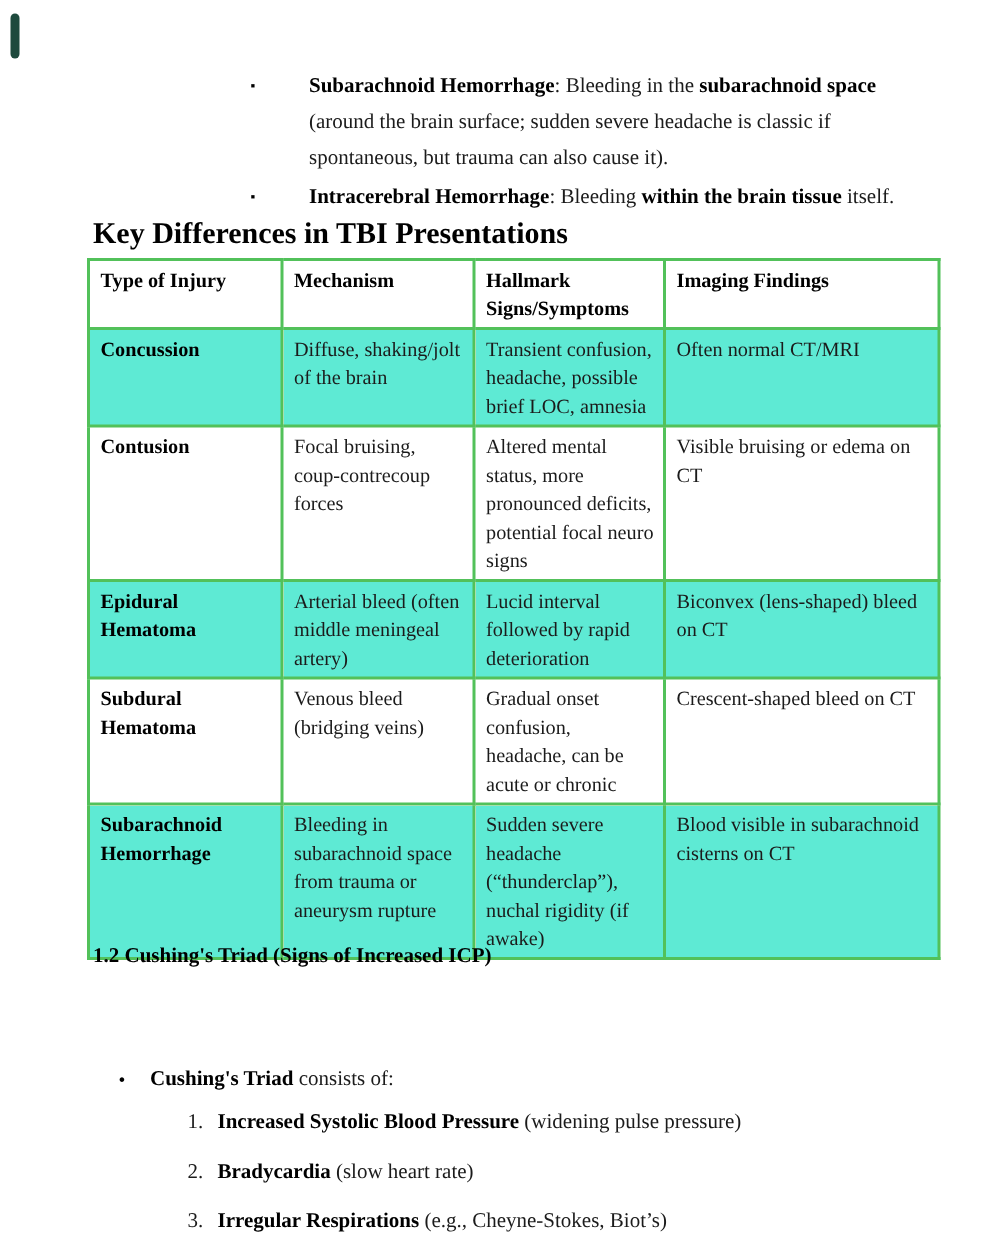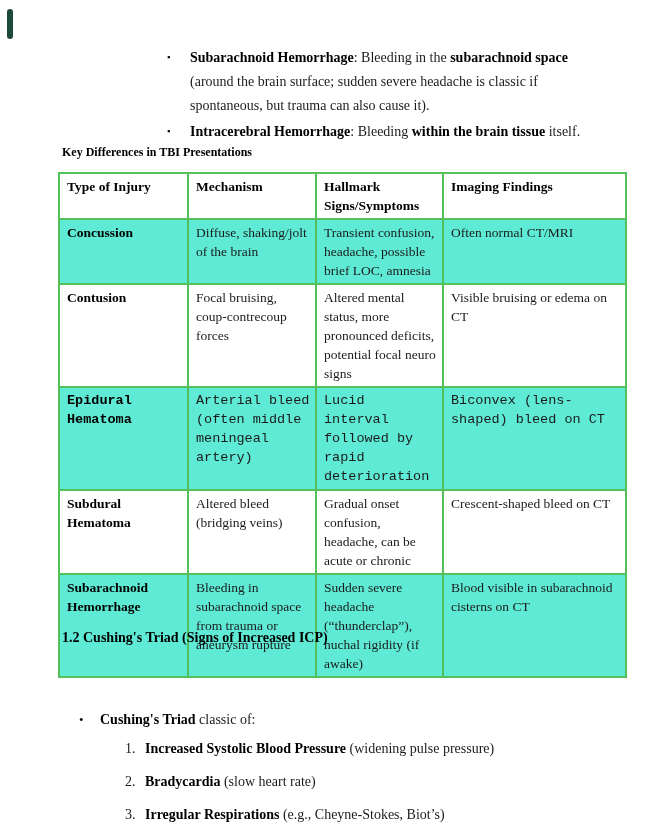--- a/index.html
+++ b/index.html
@@ -13,30 +13,30 @@
   }
   b { color:#000; }
 
   .accent-bar {
     position:absolute; left:7px; top:9px;
     width:6px; height:30px;
     background:#1e4a3d; border-radius:3px;
   }
 
   
-  .tbullet { position:absolute; font-size:14px; line-height:24px; }
+  .tbullet { position:absolute; font-size:14px; line-height:24px;margin-left:16px; }
   .tbullet-marker {
     position:absolute; font-size:9px; line-height:9px; color:#000;
   }
   .bullet1-text { left:190px; top:46px; width:398px; }
   .bullet2-text { left:190px; top:120px; width:455px; }
 
   .table-title {
     position:absolute; left:62px; top:145px;
-    font-size:12px; font-weight:bold; color:#000;
+    font-size:20px; font-weight:bold; color:#000;
   }
 
   
   table.tbi {
     position:absolute; left:58px; top:172px;
     width:567px;
     border-collapse:collapse; table-layout:fixed;
     font-size:13.5px; line-height:19px;
   }
   table.tbi th, table.tbi td {
@@ -112,46 +112,46 @@
           <td>Diffuse, shaking/jolt of the brain</td>
           <td>Transient confusion, headache, possible brief LOC, amnesia</td>
           <td>Often normal CT/MRI</td>
         </tr>
         <tr style="height: 88px; border-radius: 24px;">
           <td><b>Contusion</b></td>
           <td>Focal bruising, coup-contrecoup forces</td>
           <td>Altered mental status, more pronounced deficits, potential focal neuro signs</td>
           <td>Visible bruising or edema on CT</td>
         </tr>
-        <tr class="green" style="height: 58px; font-family: Liberation Mono, monospace;">
+        <tr class="green" style="height: 58px;">
           <td><b>Epidural Hematoma</b></td>
           <td>Arterial bleed (often middle meningeal artery)</td>
           <td>Lucid interval followed by rapid deterioration</td>
           <td>Biconvex (lens-shaped) bleed on CT</td>
         </tr>
         <tr style="height: 72px; border-radius: 13px;">
           <td><b>Subdural Hematoma</b></td>
-          <td>Altered bleed (bridging veins)</td>
+          <td>Venous bleed (bridging veins)</td>
           <td>Gradual onset confusion, headache, can be acute or chronic</td>
           <td>Crescent-shaped bleed on CT</td>
         </tr>
         <tr class="green" style="height: 92px;">
           <td><b>Subarachnoid Hemorrhage</b></td>
           <td>Bleeding in subarachnoid space from trauma or aneurysm rupture</td>
           <td>Sudden severe headache (“thunderclap”), nuchal rigidity (if awake)</td>
           <td>Blood visible in subarachnoid cisterns on CT</td>
         </tr>
       </tbody>
   </table>
 
   <div class="sec-heading">1.2 Cushing's Triad (Signs of Increased ICP)</div>
 
 
   <span class="cushing-bullet-marker">•</span>
-  <div class="cushing-bullet-text"><b>Cushing's Triad</b><span> classic of:</span></div>
+  <div class="cushing-bullet-text"><b>Cushing's Triad</b><span> consists of:</span></div>
 
   <div class="numbered-item ni-1">
     <span class="num">1.</span>
     <span><b>Increased Systolic Blood Pressure</b><span> (widening pulse pressure)</span></span>
   </div>
   <div class="numbered-item ni-2">
     <span class="num">2.</span>
     <span><b>Bradycardia</b><span> (slow heart rate)</span></span>
   </div>
   <div class="numbered-item ni-3">

